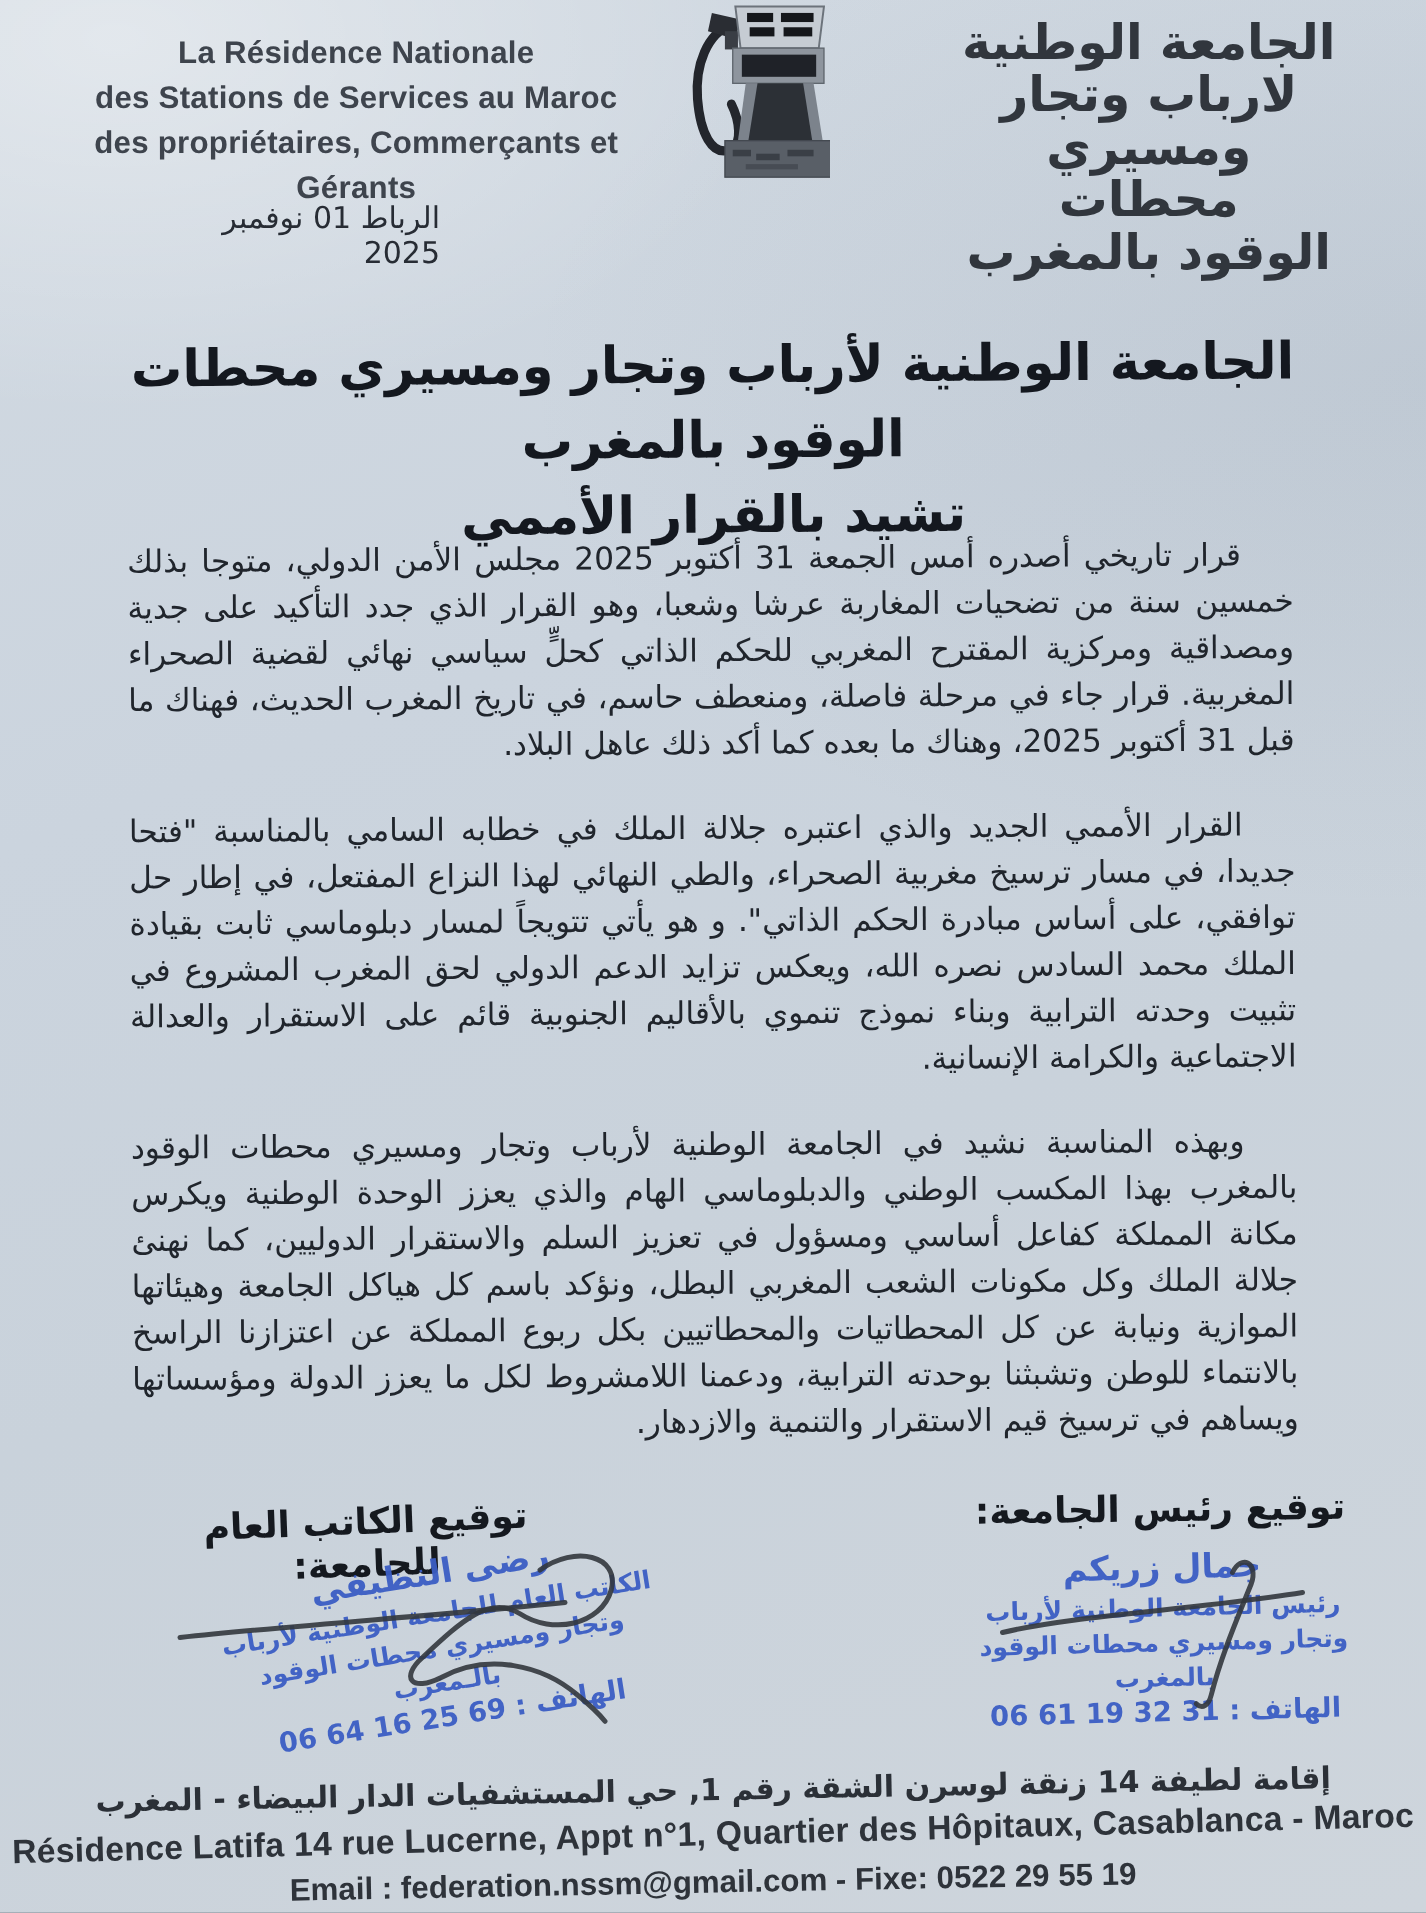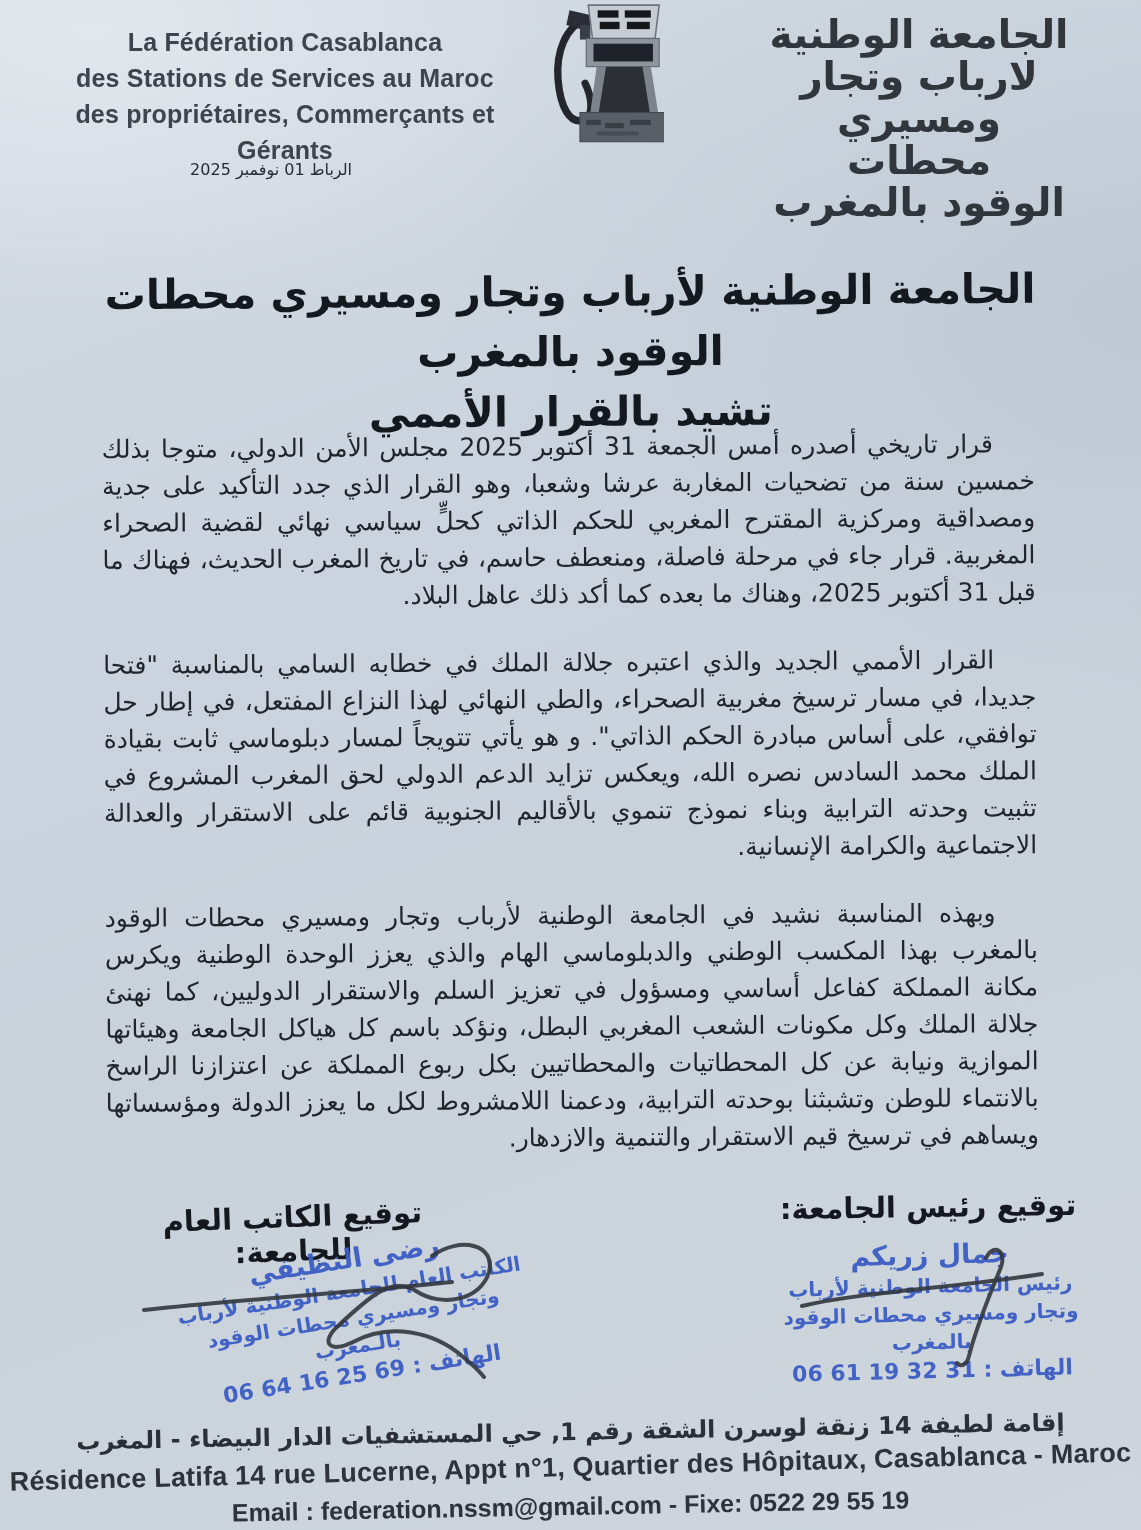--- a/index.html
+++ b/index.html
@@ -15,21 +15,21 @@
   .ar{direction:rtl;}
   .ltr-num{direction:ltr;unicode-bidi:embed;display:inline-block;}
 
   
   .org-fr{left:70px;top:24px;width:430px;text-align:center;
     font-family:"Liberation Sans",sans-serif;font-weight:bold;
     font-size:25px;line-height:36px;color:#3e444d;letter-spacing:.2px;}
   .org-ar{right:62px;top:14px;width:320px;text-align:center;
     font-weight:bold;font-size:39px;line-height:42px;color:#31363d;}
   .logo-box{left:548px;top:2px;width:116px;height:146px;}
-  .date-line{left:112px;top:160px;width:240px;font-size:16px;color:#272c34;text-align:right;}
+  .date-line{left:112px;top:160px;width:240px;font-size:24px;color:#272c34;text-align:right;}
 
   
   .title{left:60px;top:262px;width:1021px;text-align:center;
     font-weight:bold;color:#14181f;font-size:41px;line-height:60px;
     transform:rotate(-.4deg);}
 
   
   .body-text{left:104px;top:428px;width:933px;transform:rotate(-.35deg);}
   .body-text p{direction:rtl;text-align:justify;margin:0 0 31px 0;
     font-size:25px;line-height:37px;color:#20252c;text-indent:42px;}
@@ -55,21 +55,21 @@
   .footer-contact{left:0;top:1492px;width:1141px;text-align:center;
     font-family:"Liberation Sans",sans-serif;font-weight:bold;
     font-size:25px;color:#2e333a;transform:rotate(-1.1deg);}
 </style>
 </head>
 <body>
 
 <div class="page">
 
   <div class="abs org-fr">
-    <div>La Fédération Casablanca</div>
+    <div>La Résidence Nationale</div>
     <div>des Stations de Services au Maroc</div>
     <div>des propriétaires, Commerçants et Gérants</div>
   </div>
 
   <div class="abs logo-box">
     <svg width="116" height="146" viewBox="0 0 110 140" xmlns="http://www.w3.org/2000/svg">
 
       <path d="M36,16 C16,24 7,48 9,74 C11,100 20,118 34,113 C44,109 41,90 35,78" fill="none" stroke="#23262c" stroke-width="7" stroke-linecap="round"></path>
 
       <polygon points="20,8 42,13 38,28 17,22" fill="#2a2d33"></polygon>

